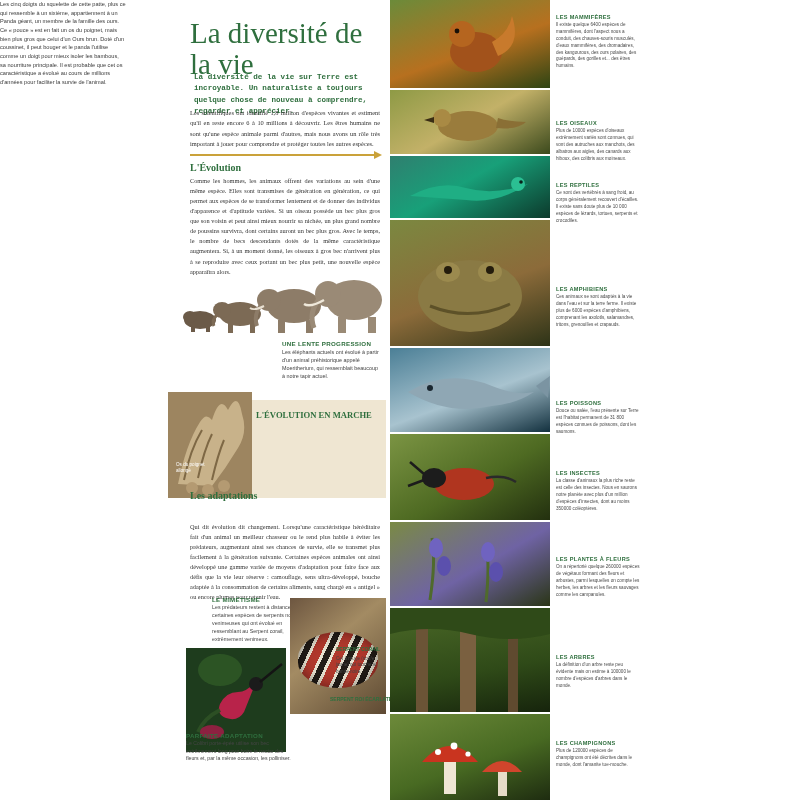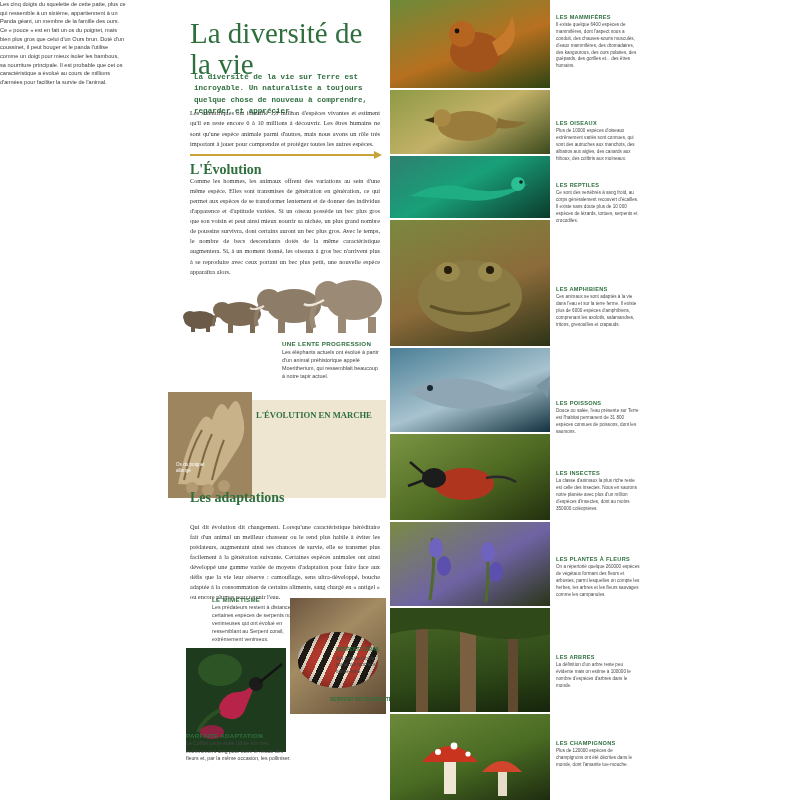--- a/index.html
+++ b/index.html
@@ -11,21 +11,21 @@
   .folio-top{position:absolute;left:172px;top:22px;font-size:9px;color:#8a8a8a;font-family:"Liberation Sans",sans-serif;}
   .folio-bottom{position:absolute;left:172px;top:752px;font-size:9px;color:#8a8a8a;font-family:"Liberation Sans",sans-serif;}
 
   .title{position:absolute;left:190px;top:18px;width:200px;font-size:29px;line-height:1.06;color:#2f6f3e;font-family:"Liberation Serif",serif;font-weight:normal;}
   .deck{position:absolute;left:194px;top:72px;width:190px;font-size:7.6px;line-height:1.5;color:#2f6f3e;font-weight:bold;font-family:Liberation Mono, monospace;}
   .intro{position:absolute;left:190px;top:108px;width:190px;font-size:6.4px;line-height:1.62;color:#333;text-align:justify;}
   .rule-arrow{position:absolute;left:190px;top:152px;width:196px;height:6px;}
   .rule-arrow .bar{position:absolute;left:0;top:2px;width:186px;height:1.6px;background:#caa23a;}
   .rule-arrow .tip{position:absolute;left:184px;top:-1px;width:0;height:0;border-top:4px solid transparent;border-bottom:4px solid transparent;border-left:8px solid #caa23a;}
 
-  .h2{position:absolute;font-size:14px;color:#2f6f3e;font-weight:bold;font-family:"Liberation Serif",serif;}
+  .h2{position:absolute;font-size:10px;color:#2f6f3e;font-weight:bold;font-family:"Liberation Serif",serif;}
   .body-text{position:absolute;font-size:6.3px;line-height:1.6;color:#333;text-align:justify;}
 
   .evolution-h{left:190px;top:162px;}
   .evolution-p{left:190px;top:176px;width:190px;}
 
   .eleph-art{position:absolute;left:178px;top:272px;width:205px;height:62px;}
   .cap-title{position:absolute;font-size:6.2px;color:#2f6f3e;font-weight:bold;letter-spacing:.3px;font-family:"Liberation Sans",sans-serif;}
   .cap-body{position:absolute;font-size:5.4px;line-height:1.5;color:#444;font-family:"Liberation Sans",sans-serif;}
 
   .marche-box{position:absolute;left:168px;top:400px;width:218px;height:98px;background:#efe6d2;}

